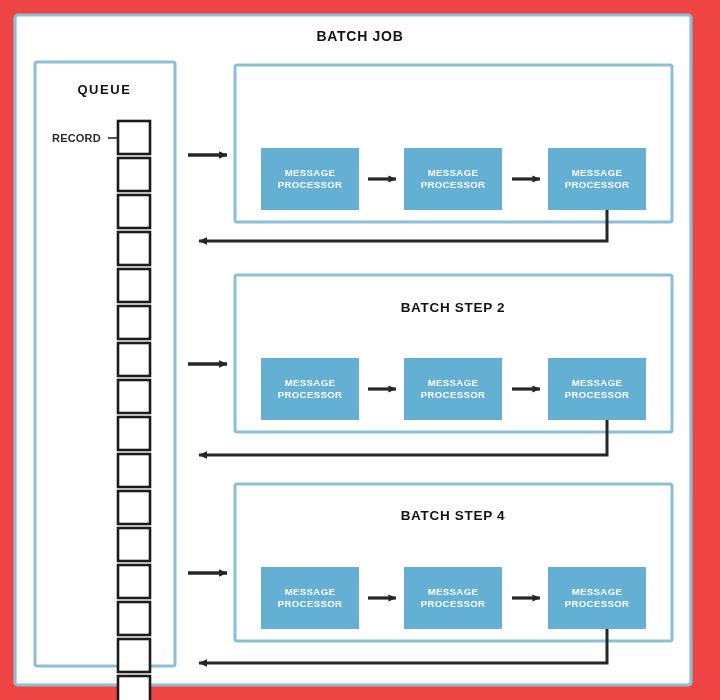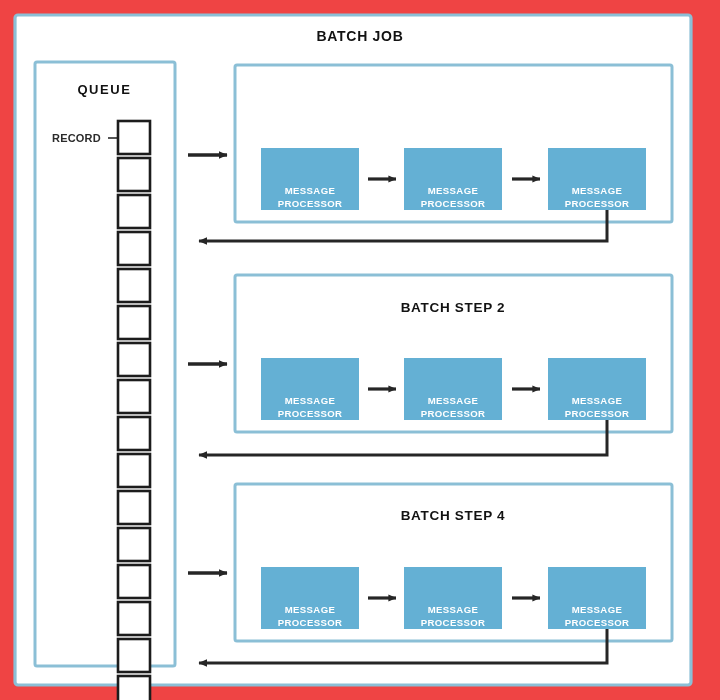--- a/index.html
+++ b/index.html
@@ -67,21 +67,21 @@
     left: 52px;
     top: 132px;
     color: #2b2b2b;
     letter-spacing: 0.2px;
   }
   .mp-text {
     position: absolute;
     display: flex;
     flex-direction: column;
     align-items: center;
-    justify-content: flex-end;
+    justify-content: center;
     color: #ffffff;
     font-family: "Liberation Sans", sans-serif;
     font-weight: bold;
     font-size: 9.6px;
     line-height: 12.4px;
     letter-spacing: 0.35px;
     text-align: center;
     pointer-events: none;
     border-radius: 26px;
   }

